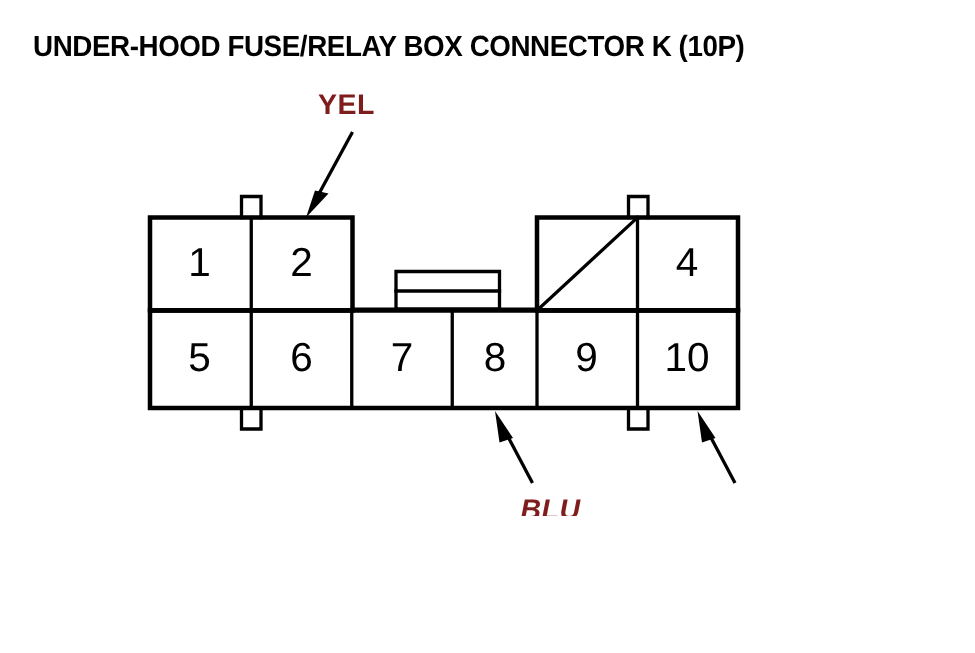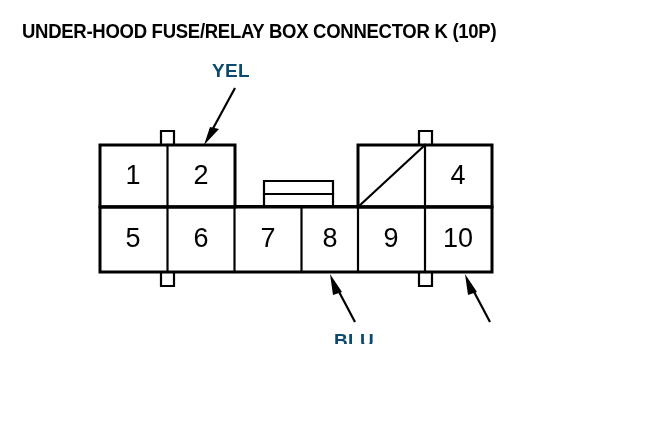--- a/index.html
+++ b/index.html
@@ -33,24 +33,24 @@
     color: #000;
   }
 
   
   .callout-label {
     position: absolute;
     font-size: 19px;
     font-weight: bold;
     letter-spacing: 0.3px;
     white-space: nowrap;
-    color: #0c4a6e;
+    color: #7f1d1d;
   }
   .lbl-yel { left: 212px; top: 60px; }
-  .lbl-blu { left: 334px; top: 330px; }
+  .lbl-blu { left: 347px; top: 330px; font-style: italic; }
   .lbl-blk { left: 470px; top: 341px; }
 
   
   .caption {
     position: absolute;
     left: 0;
     top: 366px;
     width: 650px;
     text-align: center;
     font-size: 19px;

